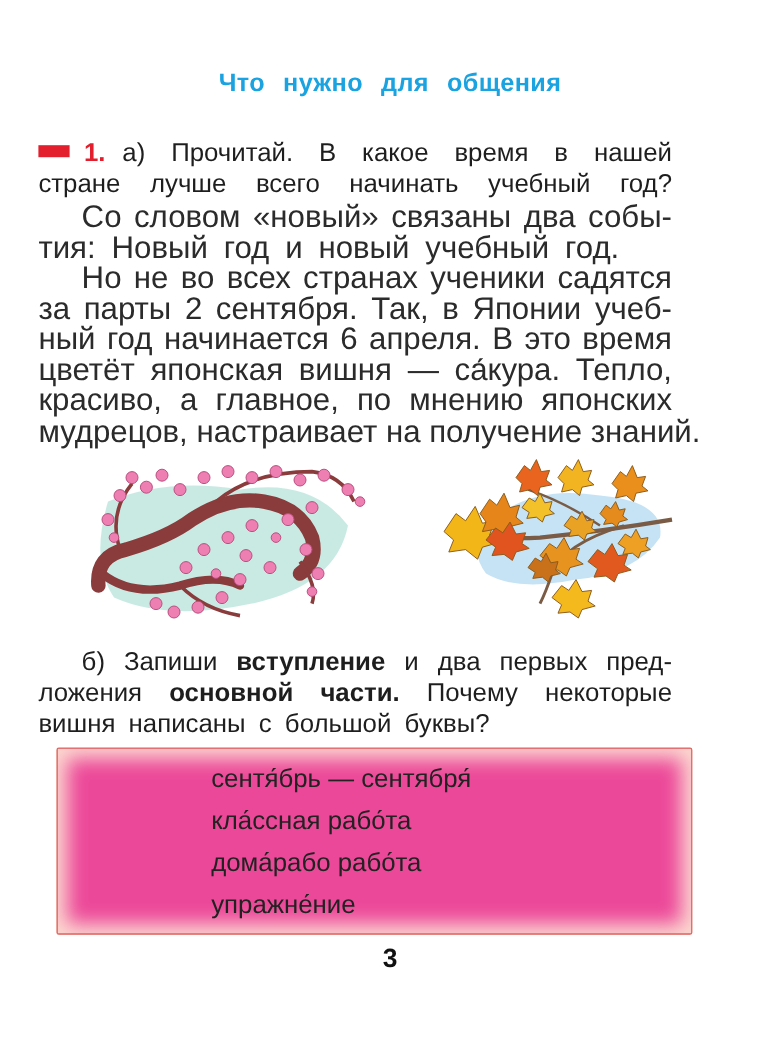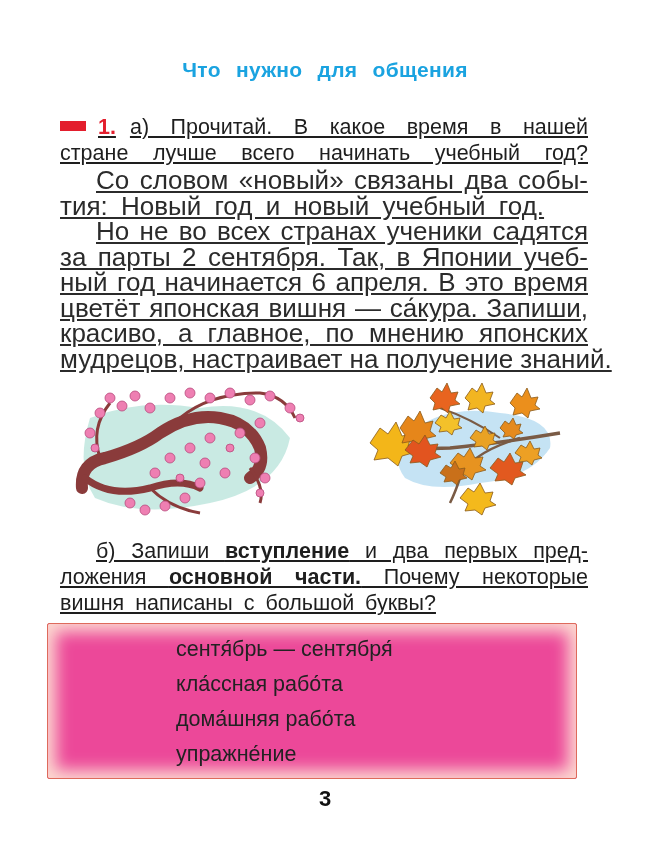--- a/index.html
+++ b/index.html
@@ -2,22 +2,22 @@
 <html><head>
 <meta charset="utf-8">
 <style>
   html, body { margin: 0; padding: 0; background: #ffffff; }
   body { width: 650px; height: 865px; position: relative; overflow: hidden;
          font-family: "Liberation Sans", "DejaVu Sans", sans-serif; color: #1e1e1e; }
 
   .title { position: absolute; left: 0; top: 58px; width: 650px; text-align: center;
            font-size: 21px; font-weight: bold; color: #1aa3e0; word-spacing: 9px; letter-spacing: 0.3px; }
 
-  .para { position: absolute; left: 60px; width: 528px; font-size: 21.5px; line-height: 26px;
-          text-align: justify; text-align-last: justify; text-decoration: underline; }
+  .para { position: absolute; left: 32px; width: 528px; font-size: 21.5px; line-height: 26px;
+          text-align: justify; text-align-last: justify; }
   .para .line { display: block; white-space: nowrap; text-align: justify; text-align-last: justify; }
 
   .task-head { top: 114px; }
   .marker { display: inline-block; width: 26px; height: 10px; background: #e31e2d;
             vertical-align: middle; margin-right: 12px; position: relative; top: -2px; }
   .num { color: #e31e2d; font-weight: bold; margin-right: 14px; }
 
   .reading { top: 168px; font-size: 26px; line-height: 25.5px; color: #2b2b2b; }
   .indent { padding-left: 36px; }
 
@@ -47,21 +47,21 @@
   <span class="line"><span class="marker"></span><span class="num">1.</span><span>а) Прочитай. В какое время в нашей</span></span>
   <span class="line">стране лучше всего начинать учебный год?</span>
 </div>
 
 <div class="para reading">
   <span class="line indent">Со словом «новый» связаны два собы-</span>
   <span class="line" style="text-align-last:left; word-spacing:6px;">тия: Новый год и новый учебный год.</span>
   <span class="line indent">Но не во всех странах ученики садятся</span>
   <span class="line">за парты 2 сентября. Так, в Японии учеб-</span>
   <span class="line">ный год начинается 6 апреля. В это время</span>
-  <span class="line">цветёт японская вишня — са́кура. Запиши,</span>
+  <span class="line">цветёт японская вишня — са́кура. Тепло,</span>
   <span class="line">красиво, а главное, по мнению японских</span>
   <span class="line">мудрецов, настраивает на получение знаний.</span>
 </div>
 
 <div class="images">
   <svg class="img-sakura" viewBox="0 0 255 140">
     <path d="M30 40 Q80 20 140 30 Q200 20 230 60 Q220 110 150 125 Q80 140 35 120 Q15 90 30 40Z" fill="#bfe6de" opacity="0.85"></path>
     <path d="M22 110 Q20 85 45 80 Q80 70 100 55 Q130 35 160 40 Q190 45 200 70 Q205 90 190 100" stroke="#8a3b3b" stroke-width="12" fill="none" stroke-linecap="round"></path>
     <path d="M25 100 Q50 120 90 110 Q120 100 140 110" stroke="#8a3b3b" stroke-width="7" fill="none" stroke-linecap="round"></path>
     <path d="M40 80 Q30 50 50 25" stroke="#8a3b3b" stroke-width="3" fill="none"></path>
@@ -131,18 +131,18 @@
 <div class="para task-b">
   <span class="line indent"><span>б) Запиши </span><span class="bold">вступление</span><span> и два первых пред-</span></span>
   <span class="line"><span>ложения </span><span class="bold">основной части.</span><span> Почему некоторые</span></span>
   <span class="line" style="text-align-last:left; word-spacing:5px;">вишня написаны с большой буквы?</span>
 </div>
 
 <div class="vocab-box">
   <div class="vocab-list">
     <div class="vocab-line">сентя́брь — сентября́</div>
     <div class="vocab-line">кла́ссная рабо́та</div>
-    <div class="vocab-line">дома́шняя рабо́та</div>
+    <div class="vocab-line">дома́рабо рабо́та</div>
     <div class="vocab-line">упражне́ние</div>
   </div>
 </div>
 
 <div class="page-num">3</div>
 
 </body></html>

